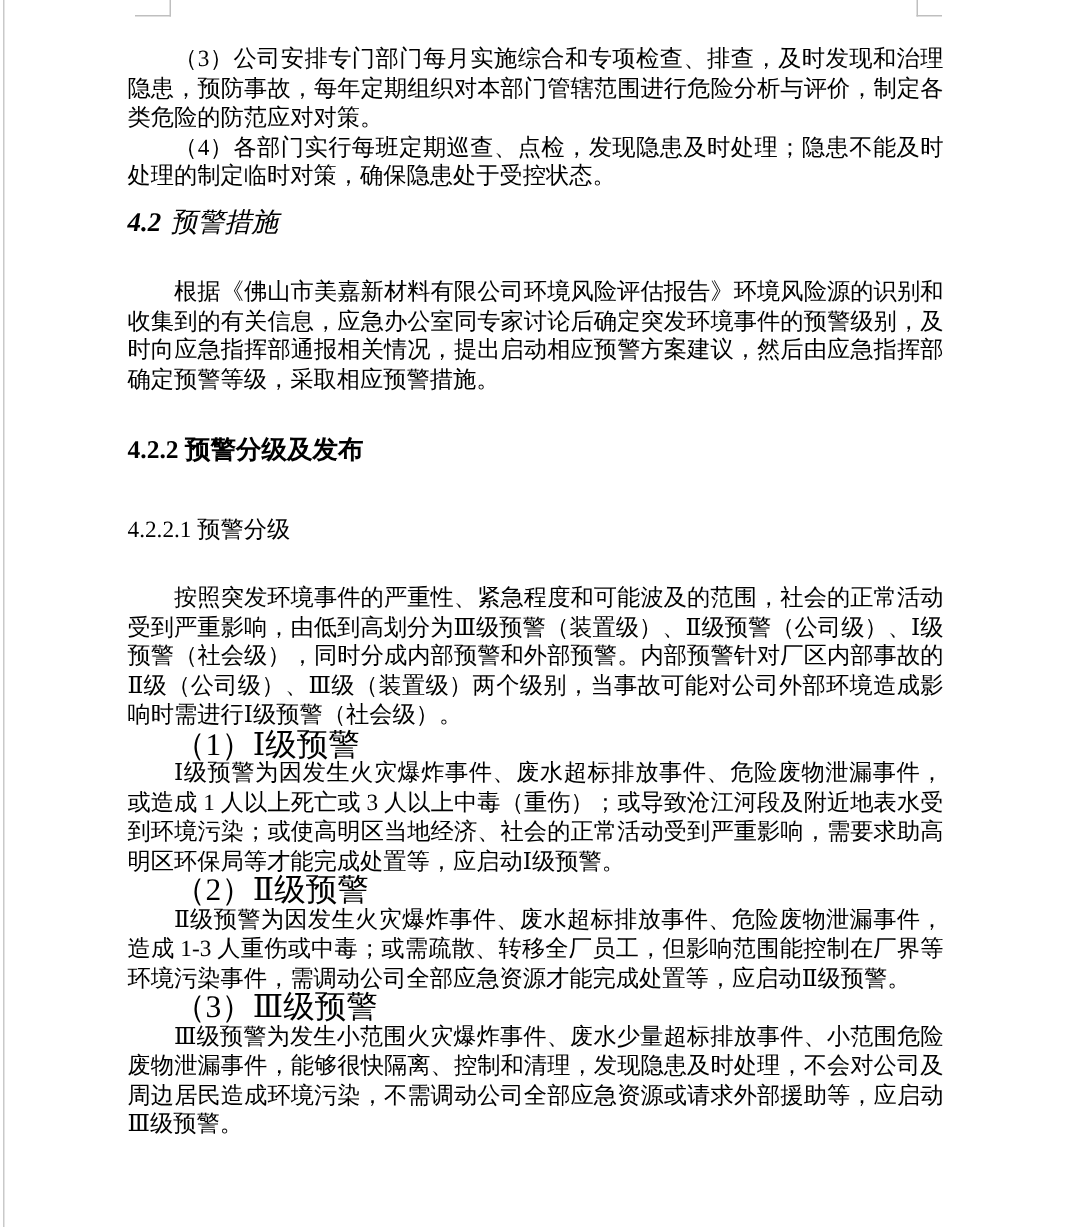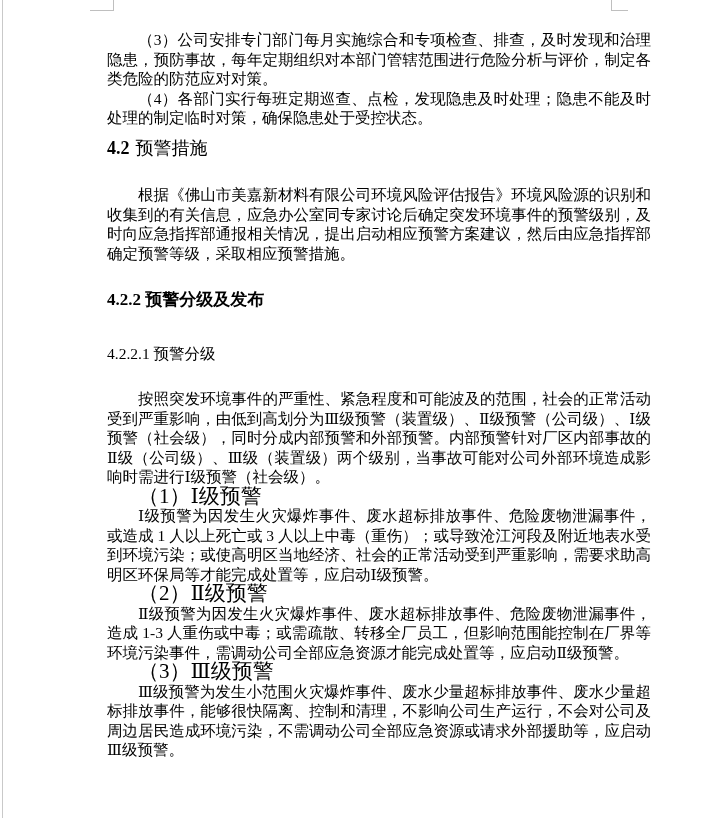--- a/index.html
+++ b/index.html
@@ -42,21 +42,20 @@
     height: 10px;
     border-left: 1px solid #bfbfbf;
     border-bottom: 1px solid #bfbfbf;
   }
   .content {
     position: absolute;
     left: 85px;
     top: 0;
     width: 544px;
     padding-top: 30px;
-    margin-left: 22px;
   }
   p.body {
     font-size: 15.5px;
     line-height: 19.5px;
     text-align: justify;
     text-justify: inter-ideograph;
     text-indent: 31px;
     margin: 0;
     word-break: break-all;
   }
@@ -64,20 +63,21 @@
     font-size: 21px;
     line-height: 19.5px;
     text-indent: 31px;
     margin: 0;
   }
   h2.sec {
     font-size: 18px;
     line-height: 21.6px;
     font-weight: 400;
     margin: 10px 0 0 0;
+    font-style: italic;
   }
   h2.sec .sec-num {
     font-weight: 700;
     margin-right: 6px;
   }
   h3.sec {
     font-size: 17px;
     line-height: 20.4px;
     font-weight: 700;
     margin: 0;
@@ -120,15 +120,15 @@
   <p class="item-label">（1）Ⅰ级预警</p>
 
   <p class="body">Ⅰ级预警为因发生火灾爆炸事件、废水超标排放事件、危险废物泄漏事件，或造成 1 人以上死亡或 3 人以上中毒（重伤）；或导致沧江河段及附近地表水受到环境污染；或使高明区当地经济、社会的正常活动受到严重影响，需要求助高明区环保局等才能完成处置等，应启动Ⅰ级预警。</p>
 
   <p class="item-label">（2）Ⅱ级预警</p>
 
   <p class="body">Ⅱ级预警为因发生火灾爆炸事件、废水超标排放事件、危险废物泄漏事件，造成 1-3 人重伤或中毒；或需疏散、转移全厂员工，但影响范围能控制在厂界等环境污染事件，需调动公司全部应急资源才能完成处置等，应启动Ⅱ级预警。</p>
 
   <p class="item-label">（3）Ⅲ级预警</p>
 
-  <p class="body">Ⅲ级预警为发生小范围火灾爆炸事件、废水少量超标排放事件、废水少量超标排放事件，能够很快隔离、控制和清理，不影响公司生产运行，不会对公司及周边居民造成环境污染，不需调动公司全部应急资源或请求外部援助等，应启动Ⅲ级预警。</p>
+  <p class="body">Ⅲ级预警为发生小范围火灾爆炸事件、废水少量超标排放事件、小范围危险废物泄漏事件，能够很快隔离、控制和清理，发现隐患及时处理，不会对公司及周边居民造成环境污染，不需调动公司全部应急资源或请求外部援助等，应启动Ⅲ级预警。</p>
 
 </div>
 
 </body></html>

